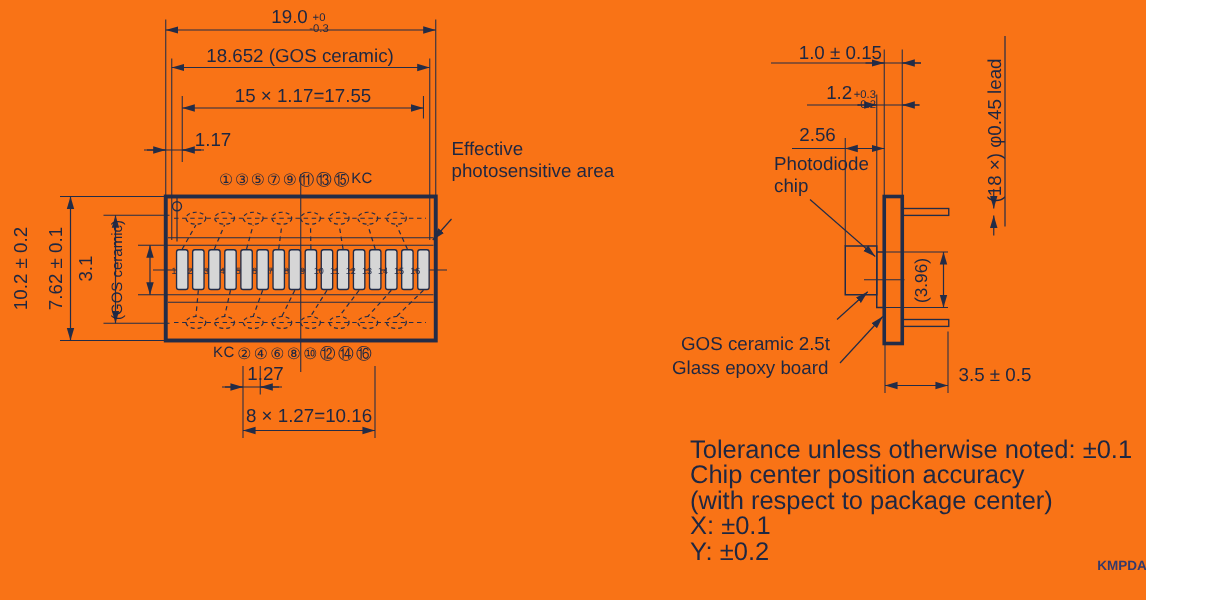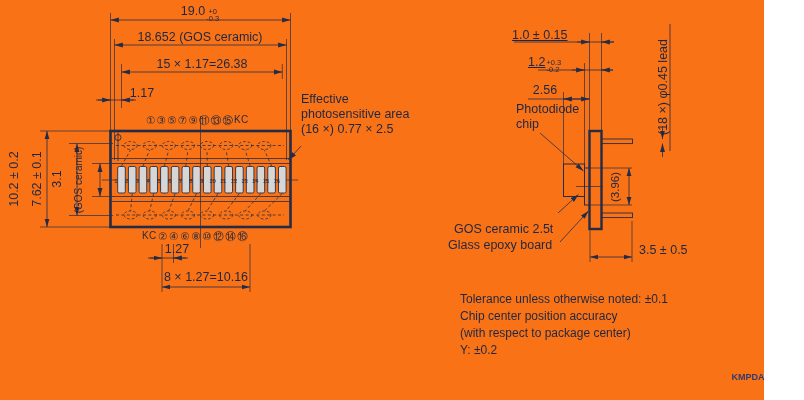--- a/index.html
+++ b/index.html
@@ -2,31 +2,31 @@
 <html><head>
 <meta charset="utf-8">
 <style>
   html,body{margin:0;padding:0;background:#fff;}
   .stage{position:relative;width:764px;height:400px;background:#f97316;
          font-family:"Liberation Sans",sans-serif;color:#1e2742;overflow:hidden;}
   .stage svg{position:absolute;left:0;top:0;}
   .t{position:absolute;white-space:nowrap;font-size:12.5px;line-height:14px;}
   .wrap{white-space:normal;}
   .ctr{text-align:center;}
-  .rgt{text-align:left;text-decoration:underline;}
+  .rgt{text-align:right;}
   .rot{transform:rotate(-90deg);}
   .tolstack{display:inline-flex;flex-direction:column;font-size:7.5px;line-height:7px;
             vertical-align:1px;margin-left:1px;}
   .pin-row{position:absolute;display:flex;align-items:center;}
   .pin{font-size:10.5px;line-height:12px;}
   .kc{font-size:10px;letter-spacing:0.3px;}
   #pins-top{left:146px;top:114px;gap:1.2px;}
   #pins-bottom{left:142px;top:230px;gap:1.6px;}
   .notes{position:absolute;left:460px;top:291px;}
-  .notes div{font-size:12px;line-height:17px;}
+  .notes div{font-size:17px;line-height:17px;}
   .pn{position:absolute;left:690px;top:372px;width:107px;text-align:right;
       font-size:9px;color:#343a6b;font-weight:bold;}
 </style>
 </head>
 <body>
 
 <div class="stage">
 
 <svg width="804" height="400" viewBox="0 0 804 400">
   <defs>
@@ -195,34 +195,33 @@
   </g>
 </svg>
 
 <div class="t ctr" style="left:110px;top:4px;width:180px">
   <span>19.0</span><span class="tolstack">
         <span>+0</span>
         <span>-0.3</span>
       </span>
 </div>
 <div class="t ctr" style="left:112px;top:30px;width:176px">18.652 (GOS ceramic)</div>
-<div class="t ctr" style="left:121px;top:57px;width:162px">15 × 1.17=26.38</div>
+<div class="t ctr" style="left:121px;top:57px;width:162px">15 × 1.17=17.55</div>
 <div class="t ctr" style="left:124px;top:86px;width:36px">1.17</div>
 <div class="t ctr" style="left:158px;top:242px;width:38px">1.27</div>
 <div class="t ctr" style="left:158px;top:270px;width:96px">8 × 1.27=10.16</div>
 
 <div class="t ctr rot" style="left:-34px;top:172px;width:96px">10.2 ± 0.2</div>
 <div class="t ctr rot" style="left:-11px;top:172px;width:96px">7.62 ± 0.1</div>
 <div class="t ctr rot" style="left:42px;top:172px;width:30px">3.1</div>
 <div class="t ctr rot" style="left:31px;top:173px;width:96px;font-size:10px">(GOS ceramic)</div>
 
 <div class="t" style="left:301px;top:92px">
   <div style="line-height:15px">Effective</div>
   <div style="line-height:15px">photosensitive area</div>
-  <div style="line-height:15px">(16 ×) 0.77 × 2.5</div>
 </div>
 
 <div id="pins-top" class="pin-row">
       <span class="pin">①</span>
       <span class="pin">③</span>
       <span class="pin">⑤</span>
       <span class="pin">⑦</span>
       <span class="pin">⑨</span>
       <span class="pin">⑪</span>
       <span class="pin">⑬</span>
@@ -254,17 +253,18 @@
 <div class="t" style="left:639px;top:243px">3.5 ± 0.5</div>
 
 <div class="t wrap" style="left:516px;top:102px;width:84px;line-height:15px">Photodiode chip</div>
 <div class="t" style="left:454px;top:222px">GOS ceramic 2.5t</div>
 <div class="t" style="left:448px;top:238px">Glass epoxy board</div>
 
 <div class="notes">
   <div>Tolerance unless otherwise noted: ±0.1</div>
   <div>Chip center position accuracy</div>
   <div>(with respect to package center)</div>
+  <div>X: ±0.1</div>
   <div>Y: ±0.2</div>
 </div>
 <div class="pn">KMPDA0347EA</div>
 
 </div>
 
 </body></html>

